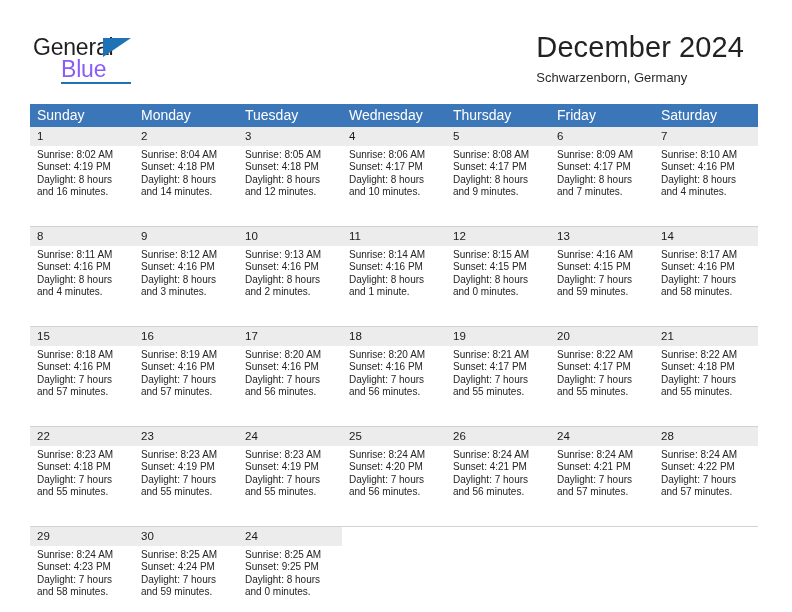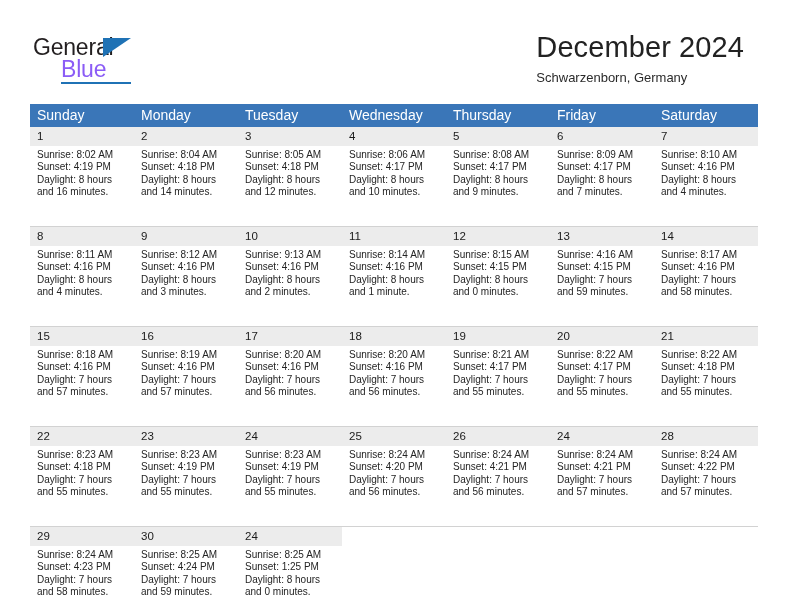--- a/index.html
+++ b/index.html
@@ -428,21 +428,21 @@
             <div class="info-line">and 58 minutes.</div>
           </td>
           <td>
             <div class="info-line">Sunrise: 8:25 AM</div>
             <div class="info-line">Sunset: 4:24 PM</div>
             <div class="info-line">Daylight: 7 hours</div>
             <div class="info-line">and 59 minutes.</div>
           </td>
           <td>
             <div class="info-line">Sunrise: 8:25 AM</div>
-            <div class="info-line">Sunset: 1:25 PM</div>
+            <div class="info-line">Sunset: 9:25 PM</div>
             <div class="info-line">Daylight: 8 hours</div>
             <div class="info-line">and 0 minutes.</div>
           </td>
           <td></td>
           <td></td>
           <td></td>
           <td></td>
         </tr>
       </tbody>
   </table>

